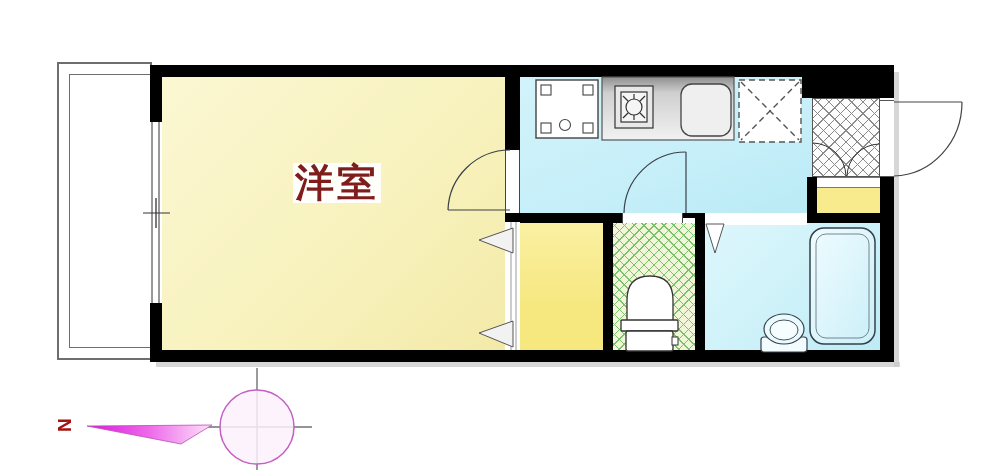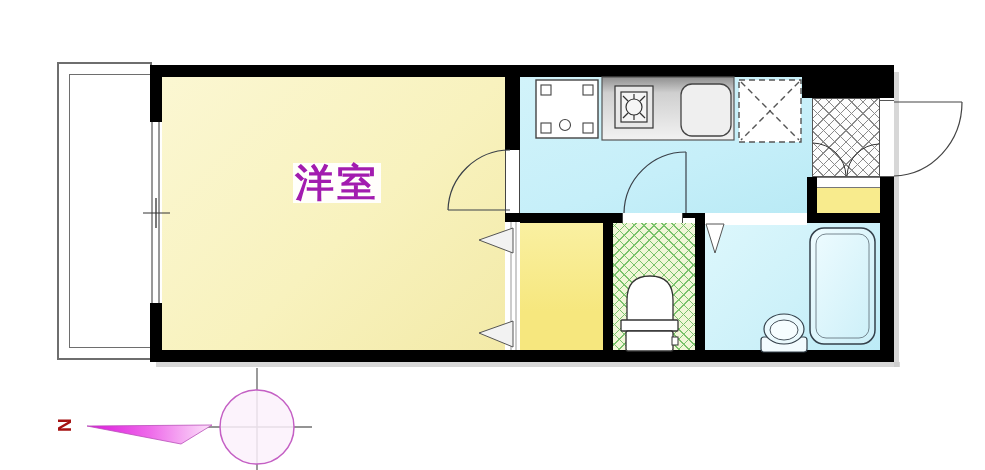--- a/index.html
+++ b/index.html
@@ -37,21 +37,21 @@
   .balcony-inner{left:69px;top:74px;width:83px;height:274px;box-sizing:border-box;z-index:1;
     border-top:1px solid #6e6e6e;border-left:1px solid #6e6e6e;border-bottom:1px solid #6e6e6e;}
   
   .wall{position:absolute;background:var(--wall,#000);z-index:2;}
   
   .opening{position:absolute;background:#fff;z-index:3;box-sizing:border-box;}
   
   #overlay{position:absolute;left:0;top:0;z-index:4;pointer-events:none;}
   
   .room-label{left:237px;top:163px;width:200px;z-index:5;text-align:center;
-    font-weight:bold;color:#a21caf;line-height:1.02;}
+    font-weight:bold;color:#7f1d1d;line-height:1.02;}
   .room-label .l1{font-size:39px;letter-spacing:3px;}
   .room-label .l2{font-size:37px;letter-spacing:1px;}
   .room-label span{display:inline-block;background:rgba(255,255,255,0.93);padding:0 2px;}
   .north-label{left:57px;top:414px;z-index:5;font-size:19px;font-weight:bold;
     color:var(--north-color,#A51212);transform:rotate(90deg);}
   .shadow-r{left:894px;top:72px;width:5px;height:295px;background:#c9c9c9;opacity:.75;z-index:0;}
   .shadow-b{left:156px;top:362px;width:744px;height:5px;background:#c9c9c9;opacity:.75;z-index:0;}
 </style>
 </head>
 <body>

